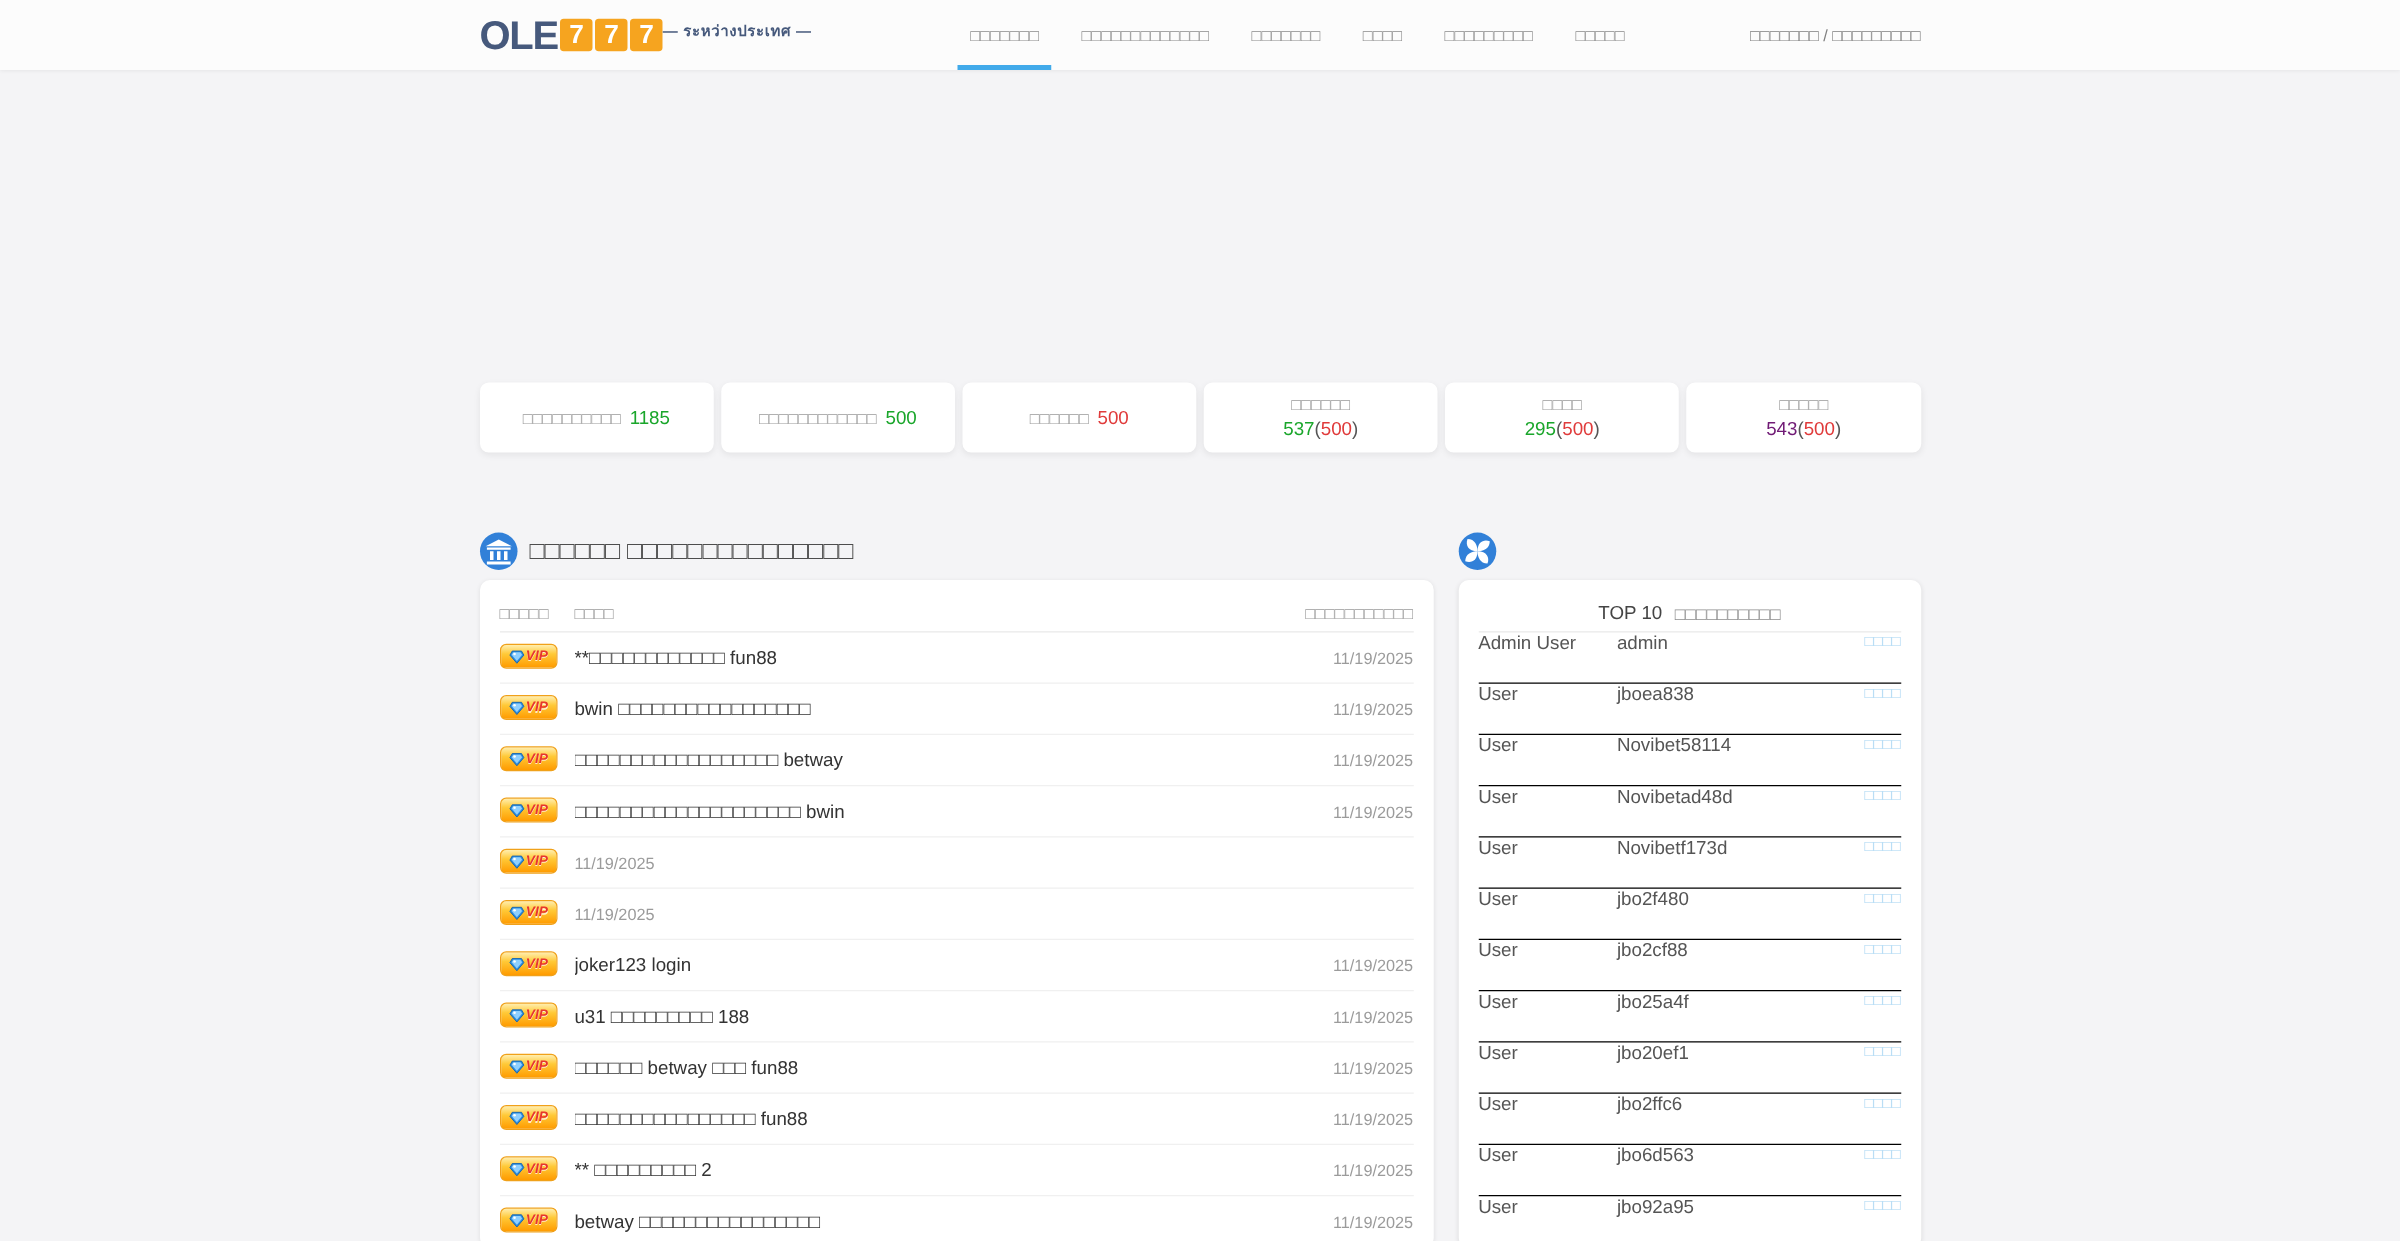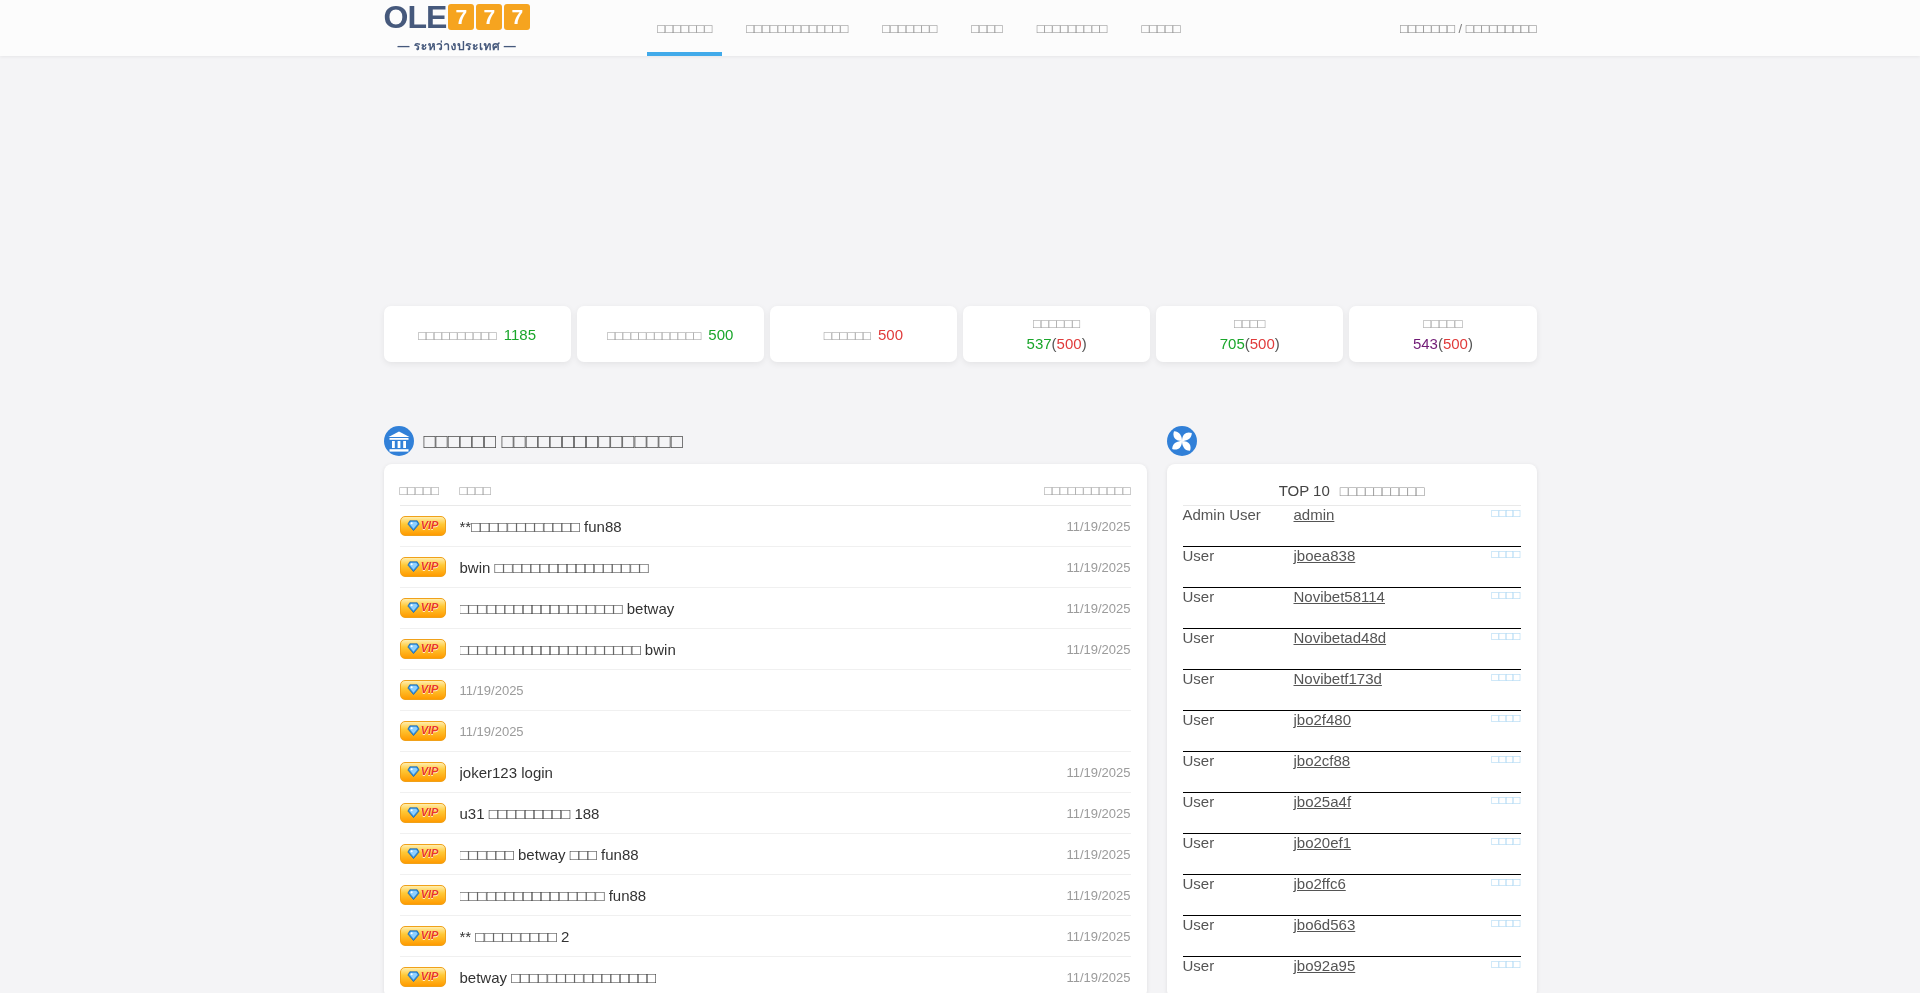--- a/index.html
+++ b/index.html
@@ -7,21 +7,21 @@
   body {
     width:1920px; height:993px; overflow:hidden;
     background:#f4f4f6;
     font-family:"Liberation Sans","DejaVu Sans",sans-serif;
   }
   .container { width:1153px; margin:0 auto; }
 
   
   .header { height:56px; background:#fcfcfc; box-shadow:0 1px 3px rgba(0,0,0,.06); position:relative; z-index:5; }
   .header-inner { width:1153px; margin:0 auto; height:100%; display:flex; align-items:center; }
-  .logo { display:flex; flex-direction:column; cursor:pointer; }
+  .logo { display:flex; flex-direction:row; cursor:pointer; }
   .logo-row { display:flex; align-items:center; }
   .logo-main { font-size:32px; font-weight:800; color:#46597c; line-height:1; letter-spacing:-1px; }
   .logo-seven { width:26px; height:26px; background:#f6a41f; border-radius:3px; color:#fff; font-size:21px; font-weight:bold; display:inline-flex; align-items:center; justify-content:center; margin-left:2px; }
   .logo-sub { font-size:12px; font-weight:bold; color:#46597c; text-align:center; margin-top:3px; letter-spacing:.5px; white-space:nowrap; }
   .nav { display:flex; height:100%; margin-left:110px; }
   .nav-item { position:relative; display:flex; align-items:center; padding:0 17px; font-size:13px; color:#8b8b8b; cursor:pointer; white-space:nowrap; }
   .nav-item.active::after { content:""; position:absolute; left:7px; right:7px; bottom:0; height:4px; background:#41aaea; }
   .auth { margin-left:auto; font-size:13px; color:#7f7f7f; cursor:pointer; white-space:nowrap; }
 
   
@@ -61,21 +61,21 @@
   .vip-badge { width:46px; height:20px; border-radius:5px; border:1px solid #f0a11a;
     background:linear-gradient(180deg,#ffeeae 0%,#ffc937 40%,#ff9b00 100%);
     display:inline-flex; align-items:center; justify-content:center; gap:1px; }
   .vip-text { font-style:italic; font-weight:bold; font-size:11px; color:#e8362d; text-shadow:0 1px 0 rgba(255,255,255,.75); line-height:1; }
 
   .top-head { display:flex; align-items:center; justify-content:center; gap:10px; height:42px; padding-top:12px; border-bottom:1px solid #e9e9e9; }
   .top-main { font-size:15px; color:#444; }
   .top-sub { font-size:14px; color:#8d8d8d; }
   .urow { display:flex; align-items:flex-start; height:41px; border-bottom:1px solid #000000; font-size:15px; }
   .u-role { width:111px; color:#555; flex:0 0 auto; }
-  .u-name { flex:1; color:#555;text-decoration:underline; }
+  .u-name { flex:1; color:#555; }
   .u-action { font-size:12px; color:#a7d4f2; cursor:pointer; }
 </style>
 </head>
 <body>
 
 <div class="header">
   <div class="header-inner">
     <div class="logo">
       <div class="logo-row">
         <span class="logo-main">OLE</span>
@@ -153,21 +153,21 @@
           <span class="stat-value" style="color: rgb(26, 166, 43);">537</span><span class="paren">(</span><span class="stat-secondary">500</span><span class="paren">)</span>
         </div>
       </div>
 
       <div class="stat-card">
         <div class="stat-top">
           <span class="stat-label">□□□□</span>
 
         </div>
         <div class="stat-bottom">
-          <span class="stat-value" style="color: rgb(26, 166, 43);">705</span><span class="paren">(</span><span class="stat-secondary">500</span><span class="paren">)</span>
+          <span class="stat-value" style="color: rgb(26, 166, 43);">295</span><span class="paren">(</span><span class="stat-secondary">500</span><span class="paren">)</span>
         </div>
       </div>
 
       <div class="stat-card">
         <div class="stat-top">
           <span class="stat-label">□□□□□</span>
 
         </div>
         <div class="stat-bottom">
           <span class="stat-value" style="color: #701a75;">543</span><span class="paren">(</span><span class="stat-secondary">500</span><span class="paren">)</span>

